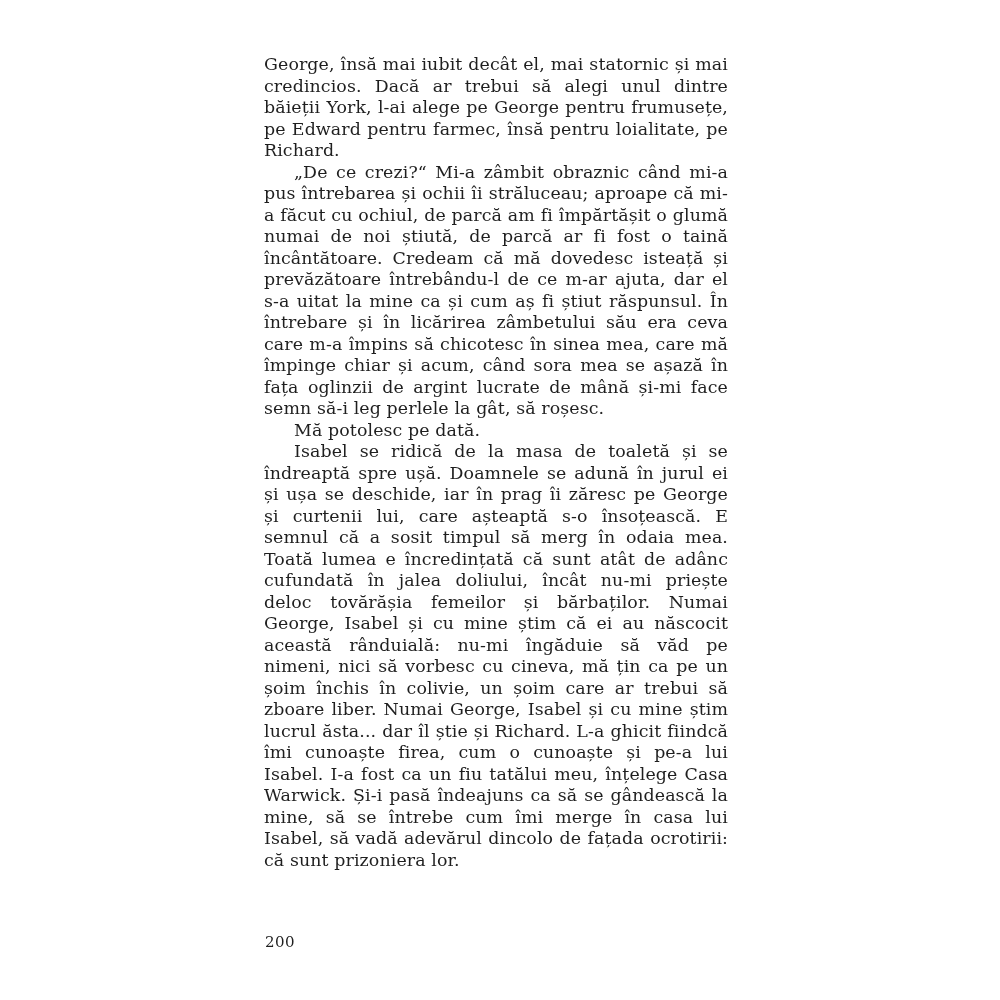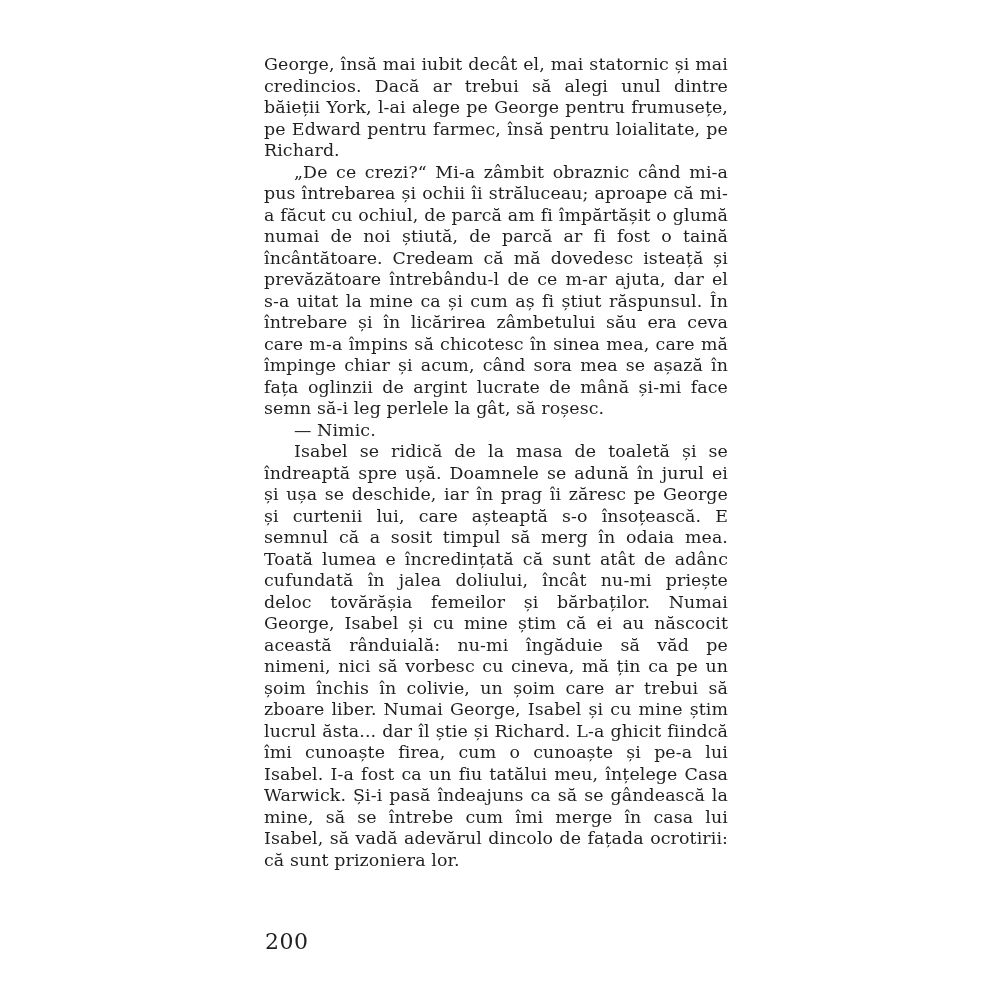--- a/index.html
+++ b/index.html
@@ -32,29 +32,29 @@
     margin: 0;
     padding: 0;
   }
   .text-block p.indent {
     text-indent: 30px;
   }
   .page-number {
     position: absolute;
     left: 265px;
     top: 931px;
-    font-size: 22px;
+    font-size: 15px;
     line-height: 22px;
     letter-spacing: 0.5px;
   }
 </style>
 </head>
 <body>
 
 <div class="page">
   <div class="text-block" id="text-block">
       <p>George, însă mai iubit decât el, mai statornic și mai credincios. Dacă ar trebui să alegi unul dintre băieții York, l-ai alege pe George pentru frumusețe, pe Edward pentru farmec, însă pentru loialitate, pe Richard.</p>
       <p class="indent">„De ce crezi?“ Mi-a zâmbit obraznic când mi-a pus întrebarea și ochii îi străluceau; aproape că mi-a făcut cu ochiul, de parcă am fi împărtășit o glumă numai de noi știută, de parcă ar fi fost o taină încântătoare. Credeam că mă dovedesc isteață și prevăzătoare întrebându-l de ce m-ar ajuta, dar el s-a uitat la mine ca și cum aș fi știut răspunsul. În întrebare și în licărirea zâmbetului său era ceva care m-a împins să chicotesc în sinea mea, care mă împinge chiar și acum, când sora mea se așază în fața oglinzii de argint lucrate de mână și-mi face semn să-i leg perlele la gât, să roșesc.</p>
-      <p class="indent">— Nimic.</p>
+      <p class="indent">Mă potolesc pe dată.</p>
       <p class="indent">Isabel se ridică de la masa de toaletă și se îndreaptă spre ușă. Doamnele se adună în jurul ei și ușa se deschide, iar în prag îi zăresc pe George și curtenii lui, care așteaptă s-o însoțească. E semnul că a sosit timpul să merg în odaia mea. Toată lumea e încredințată că sunt atât de adânc cufundată în jalea doliului, încât nu-mi priește deloc tovărășia femeilor și bărbaților. Numai George, Isabel și cu mine știm că ei au născocit această rânduială: nu-mi îngăduie să văd pe nimeni, nici să vorbesc cu cineva, mă țin ca pe un șoim închis în colivie, un șoim care ar trebui să zboare liber. Numai George, Isabel și cu mine știm lucrul ăsta... dar îl știe și Richard. L-a ghicit fiindcă îmi cunoaște firea, cum o cunoaște și pe-a lui Isabel. I-a fost ca un fiu tatălui meu, înțelege Casa Warwick. Și-i pasă îndeajuns ca să se gândească la mine, să se întrebe cum îmi merge în casa lui Isabel, să vadă adevărul dincolo de fațada ocrotirii: că sunt prizoniera lor.</p>
     </div>
   <div class="page-number">200</div>
 </div>
 
 </body></html>

